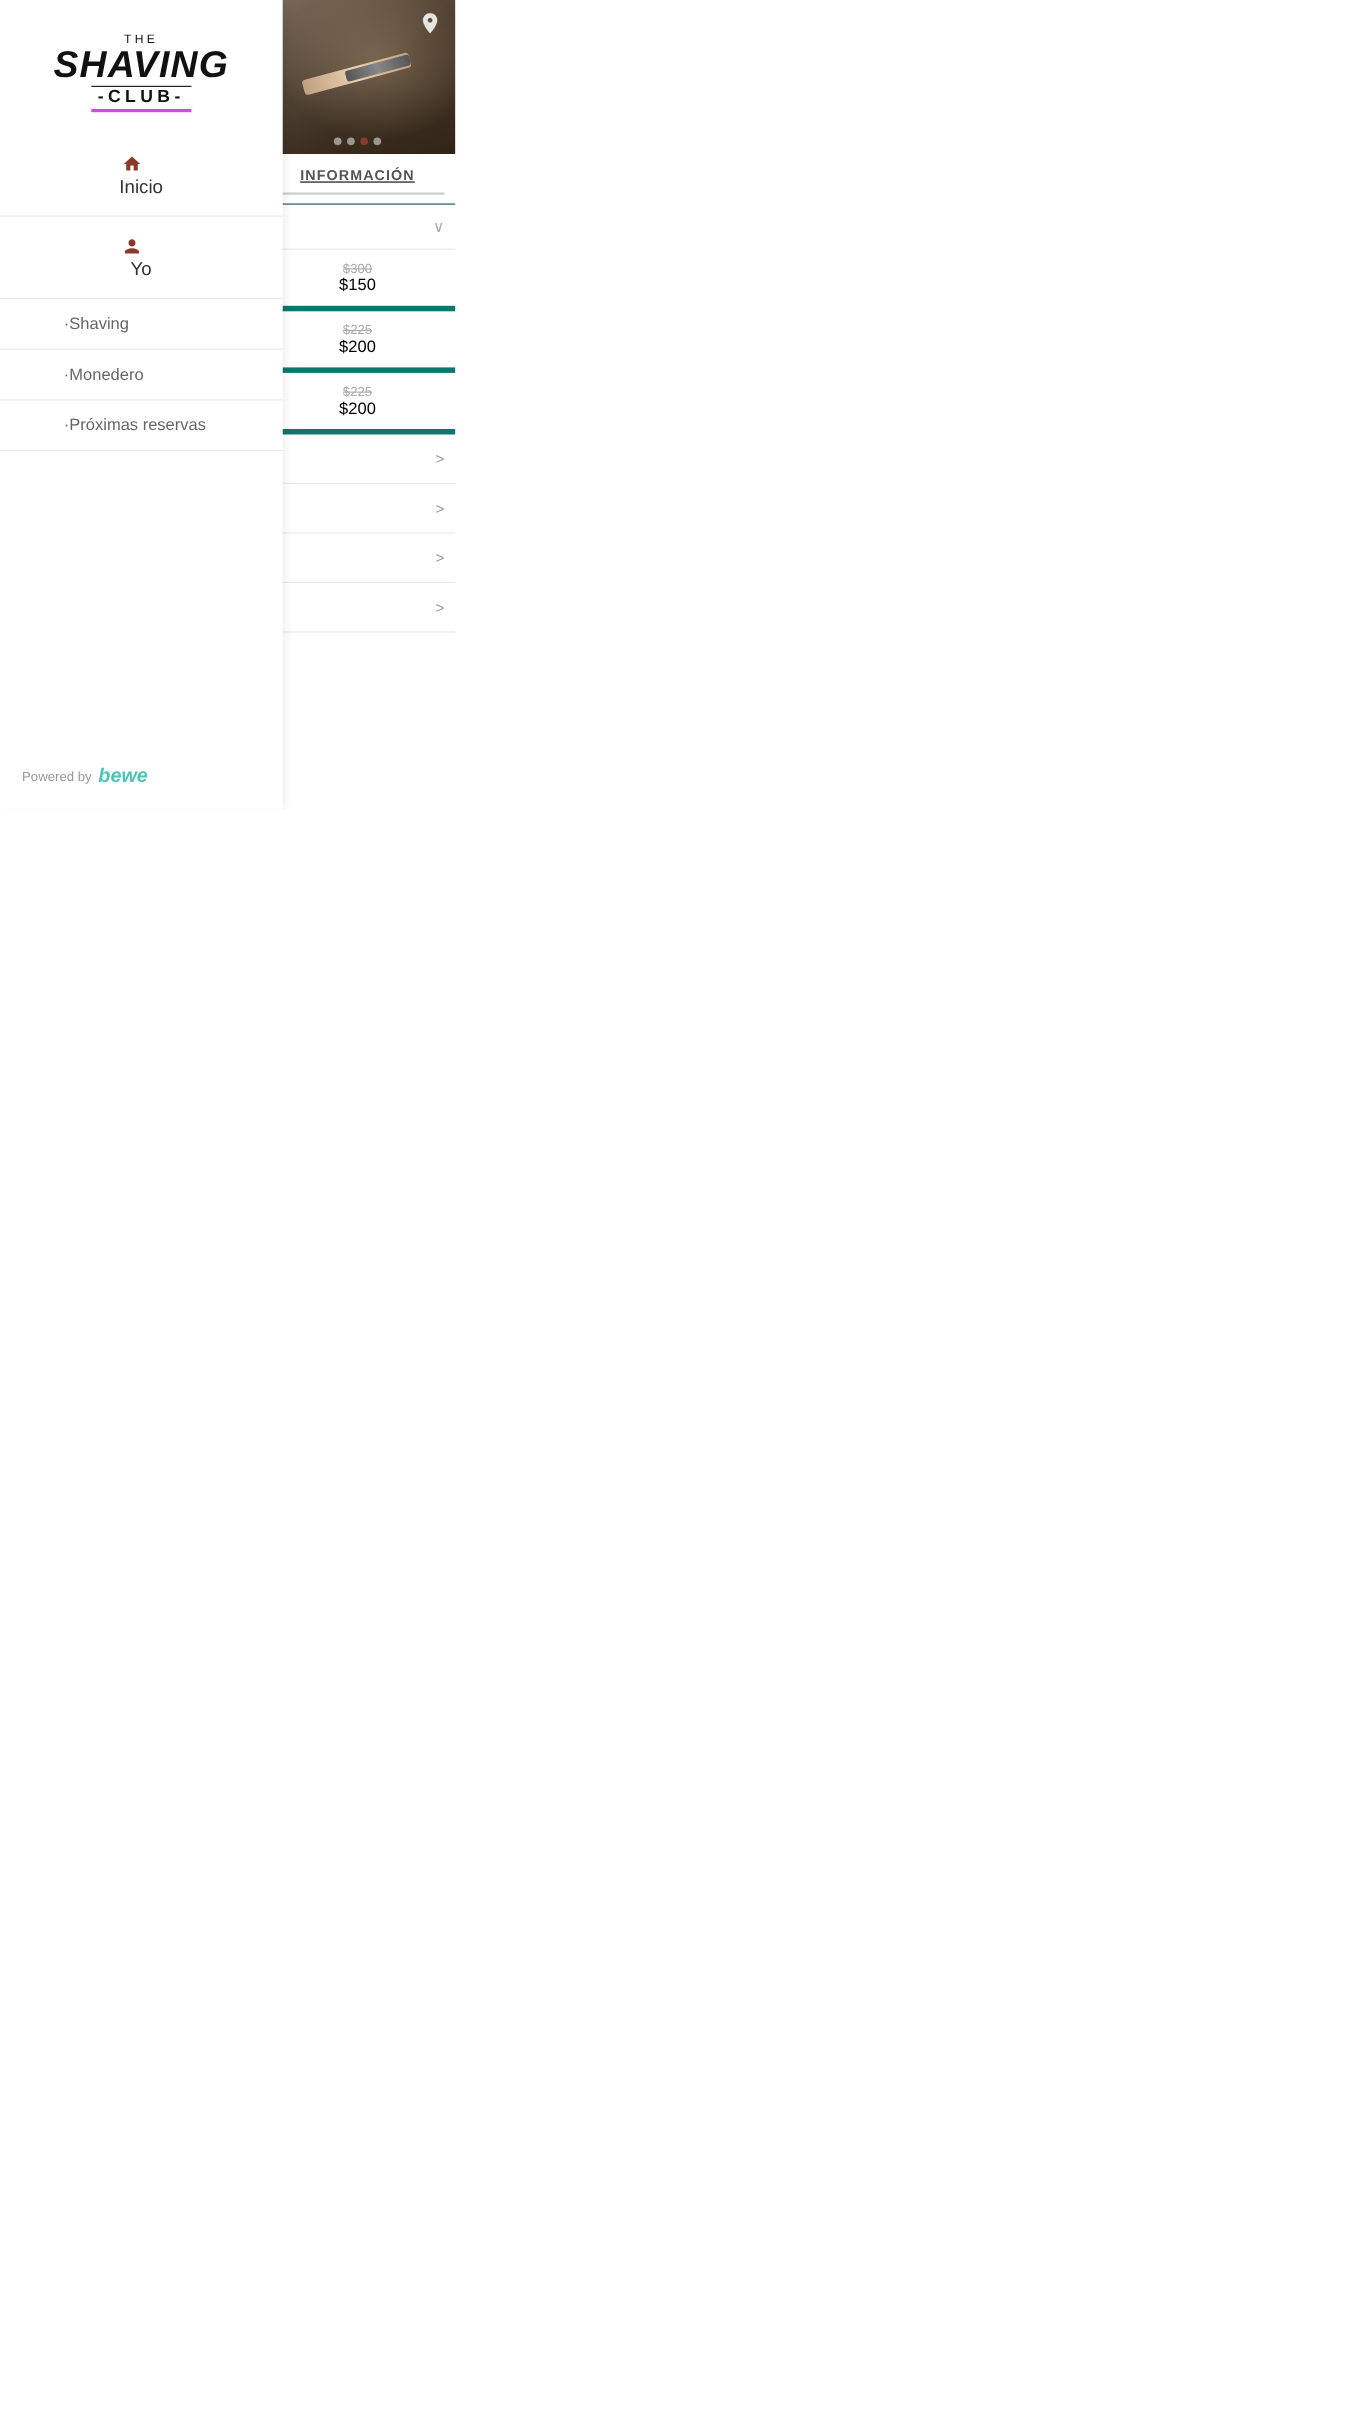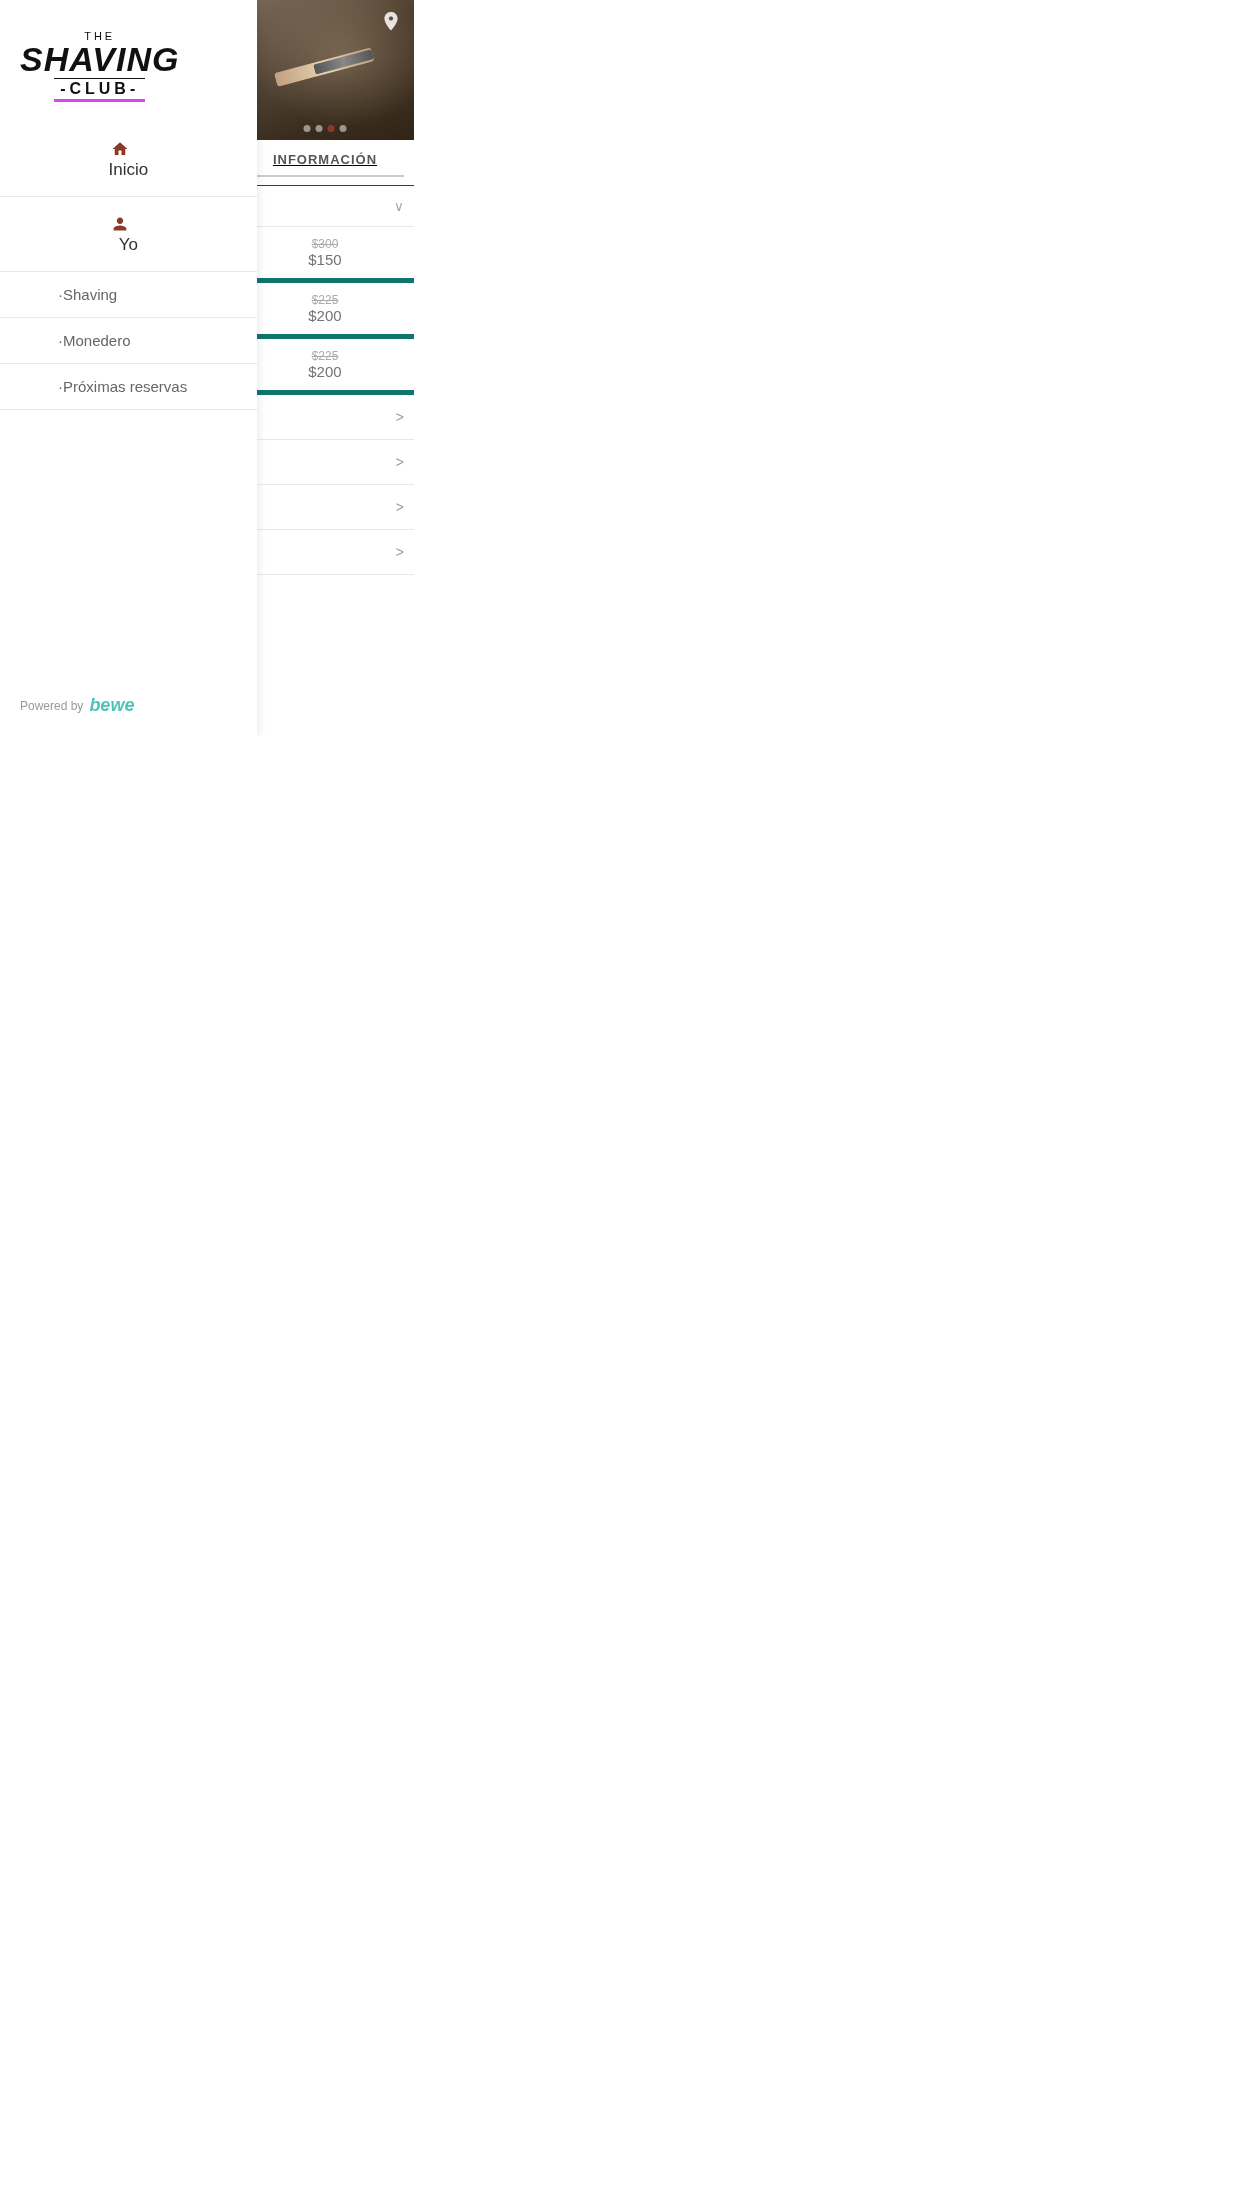--- a/index.html
+++ b/index.html
@@ -29,21 +29,21 @@
       display: flex;
       flex-direction: column;
       box-shadow: 2px 0 8px rgba(0,0,0,0.08);
       min-height: 736px;
     }
 
     .logo-area {
       padding: 30px 20px 20px 20px;
       display: flex;
       align-items: center;
-      justify-content: flex-start;
+      justify-content: center;
       min-height: 120px;
     }
 
     .logo-text {
       text-align: center;
       line-height: 1.1;
     }
 
     .logo-the {
       font-size: 11px;
@@ -255,21 +255,21 @@
     }
 
     .price-original {
       font-size: 12px;
       color: #aaa;
       text-decoration: line-through;
     }
 
     .price-current {
       font-size: 15px;
-      color: #737373;
+      color: #000000;
       font-weight: 500;
     }
 
     .chevron-row {
       padding: 14px 10px;
       border-bottom: 1px solid #e8e8e8;
       display: flex;
       justify-content: flex-end;
       align-items: center;
     }

